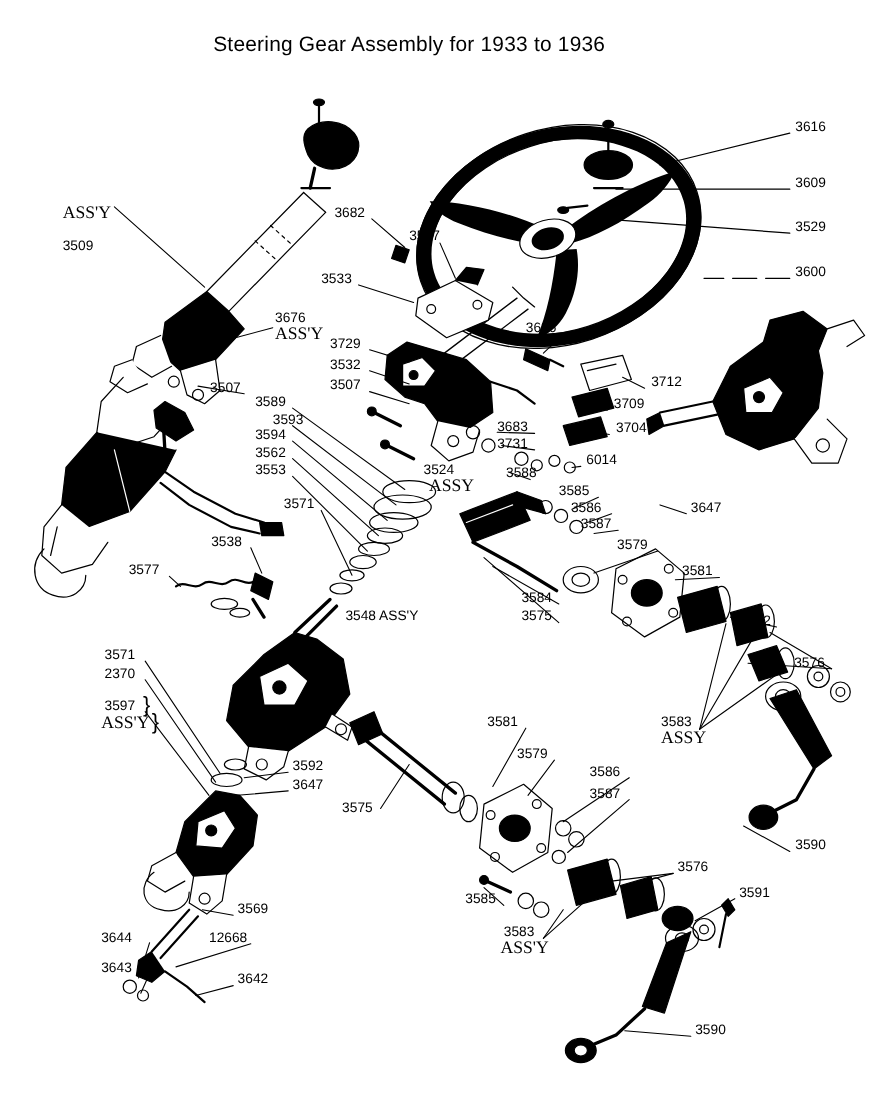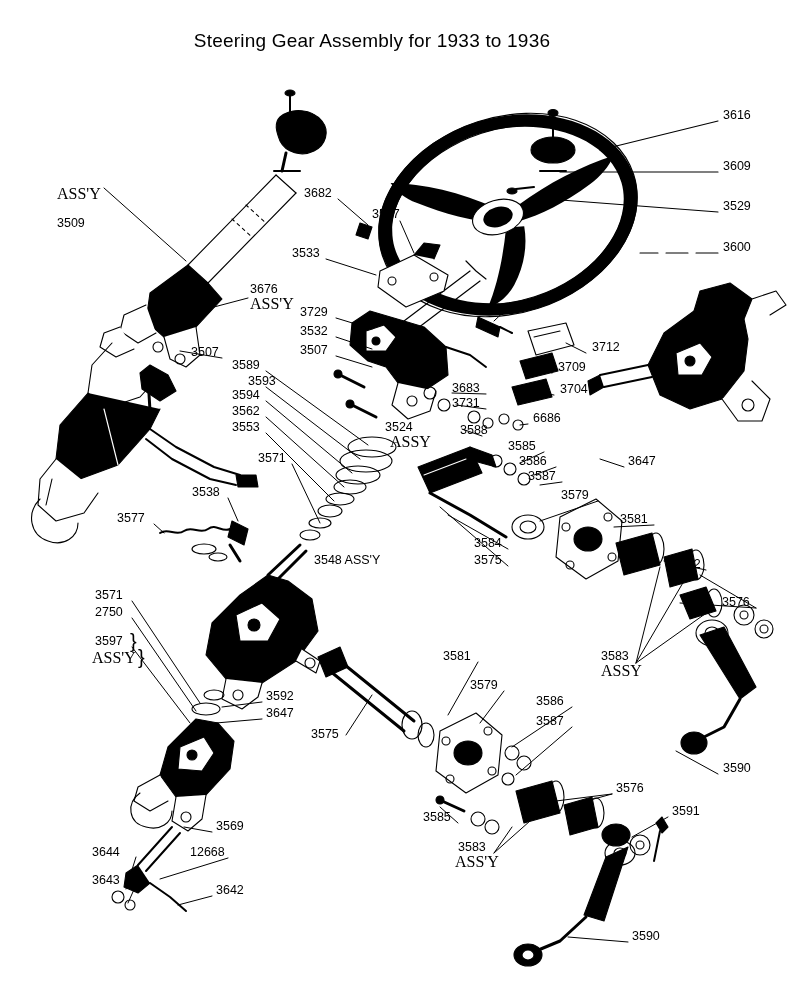--- a/index.html
+++ b/index.html
@@ -406,55 +406,55 @@
     <div class="lbl" style="left:57px; top:98px;margin-top:44px;">3509</div>
     <div class="lbl assy" style="left:57px; top:112px;">ASS'Y</div>
 
     <div class="lbl" style="left:304px; top:112px;">3682</div>
     <div class="lbl" style="left:372px; top:133px;">3517</div>
     <div class="lbl" style="left:292px; top:172px;">3533</div>
 
     <div class="lbl" style="left:250px; top:208px;">3676</div>
     <div class="lbl assy" style="left:250px; top:222px;">ASS'Y</div>
 
-    <div class="lbl" style="left:478px; top:217px;margin-top:12px;">3686</div>
+    <div class="lbl" style="left:478px; top:217px;">3686</div>
     <div class="lbl" style="left:300px; top:231px;">3729</div>
     <div class="lbl" style="left:300px; top:250px;">3532</div>
     <div class="lbl" style="left:592px; top:266px;">3712</div>
     <div class="lbl" style="left:191px; top:271px;">3507</div>
     <div class="lbl" style="left:300px; top:269px;">3507</div>
     <div class="lbl" style="left:558px; top:286px;">3709</div>
     <div class="lbl" style="left:232px; top:284px;">3589</div>
     <div class="lbl" style="left:452px; top:307px;text-align:center;">3683</div>
     <div class="lbl" style="left:560px; top:308px;">3704</div>
     <div class="lbl" style="left:232px; top:300px;margin-left:16px;">3593</div>
     <div class="lbl" style="left:232px; top:314px;">3594</div>
     <div class="lbl" style="left:452px; top:322px;">3731</div>
-    <div class="lbl" style="left:533px; top:337px;">6686</div>
+    <div class="lbl" style="left:533px; top:337px;">6014</div>
     <div class="lbl" style="left:232px; top:330px;">3562</div>
     <div class="lbl" style="left:232px; top:346px;">3553</div>
     <div class="lbl" style="left:385px; top:346px;">3524</div>
     <div class="lbl" style="left:460px; top:349px;">3588</div>
     <div class="lbl assy" style="left:390px; top:360px;">ASSY</div>
     <div class="lbl" style="left:508px; top:365px;">3585</div>
     <div class="lbl" style="left:258px; top:377px;">3571</div>
     <div class="lbl" style="left:519px; top:380px;">3586</div>
     <div class="lbl" style="left:528px; top:395px;">3587</div>
     <div class="lbl" style="left:628px; top:380px;">3647</div>
     <div class="lbl" style="left:192px; top:411px;">3538</div>
     <div class="lbl" style="left:561px; top:414px;">3579</div>
     <div class="lbl" style="left:620px; top:438px;">3581</div>
     <div class="lbl" style="left:117px; top:437px;">3577</div>
     <div class="lbl" style="left:474px; top:462px;">3584</div>
     <div class="lbl" style="left:474px; top:479px;">3575</div>
     <div class="lbl" style="left:673px; top:483px;">3582</div>
     <div class="lbl" style="left:314px; top:479px;">3548 ASS'Y</div>
     <div class="lbl" style="left:722px; top:521px;">3576</div>
     <div class="lbl" style="left:95px; top:514px;">3571</div>
-    <div class="lbl" style="left:95px; top:531px;">2750</div>
+    <div class="lbl" style="left:95px; top:531px;">2370</div>
     <div class="lbl" style="left:95px; top:560px;">3597</div>
     <div class="lbl assy" style="left:92px; top:576px;">ASS'Y</div>
     <div class="brace" style="left:130px; top:556px;">}</div>
     <div class="brace" style="left:138px; top:572px;">}</div>
 
     <div class="lbl" style="left:601px; top:575px;">3583</div>
     <div class="lbl assy" style="left:601px; top:589px;">ASSY</div>
     <div class="lbl" style="left:443px; top:575px;">3581</div>
     <div class="lbl" style="left:470px; top:604px;">3579</div>
     <div class="lbl" style="left:266px; top:615px;">3592</div>

